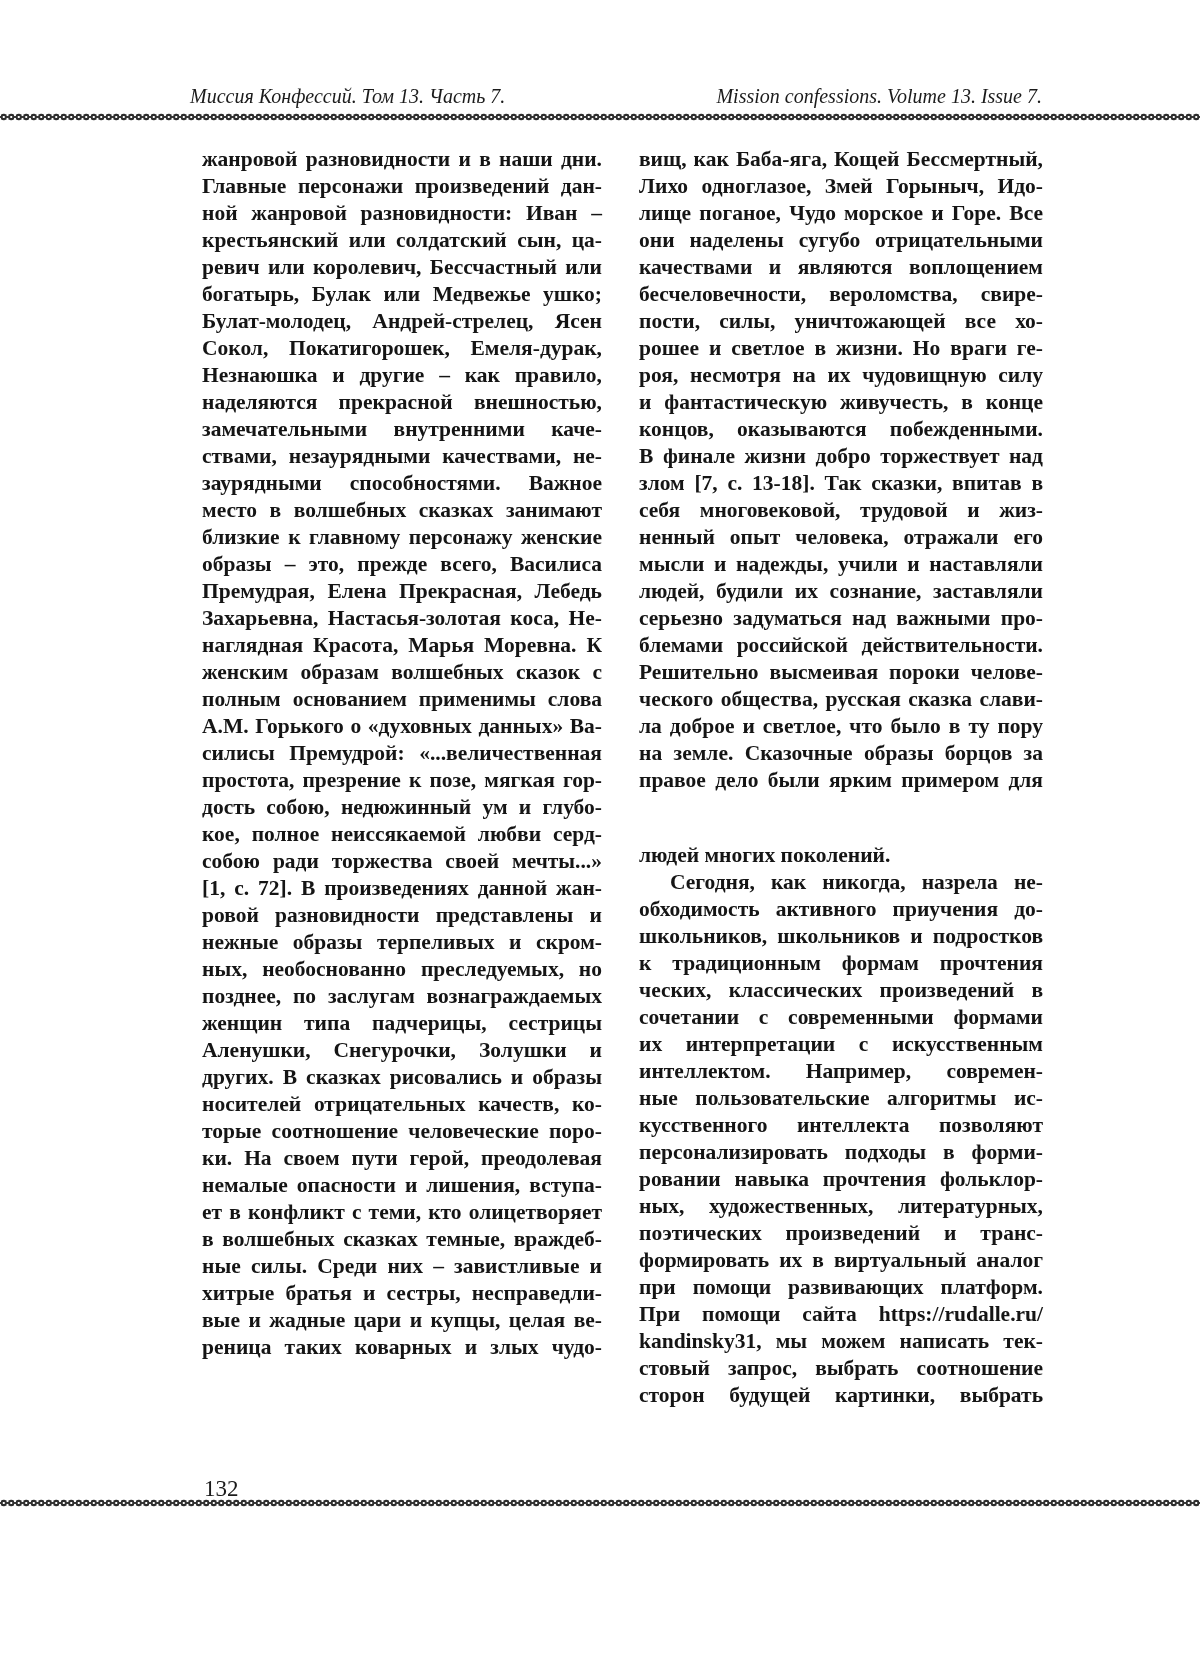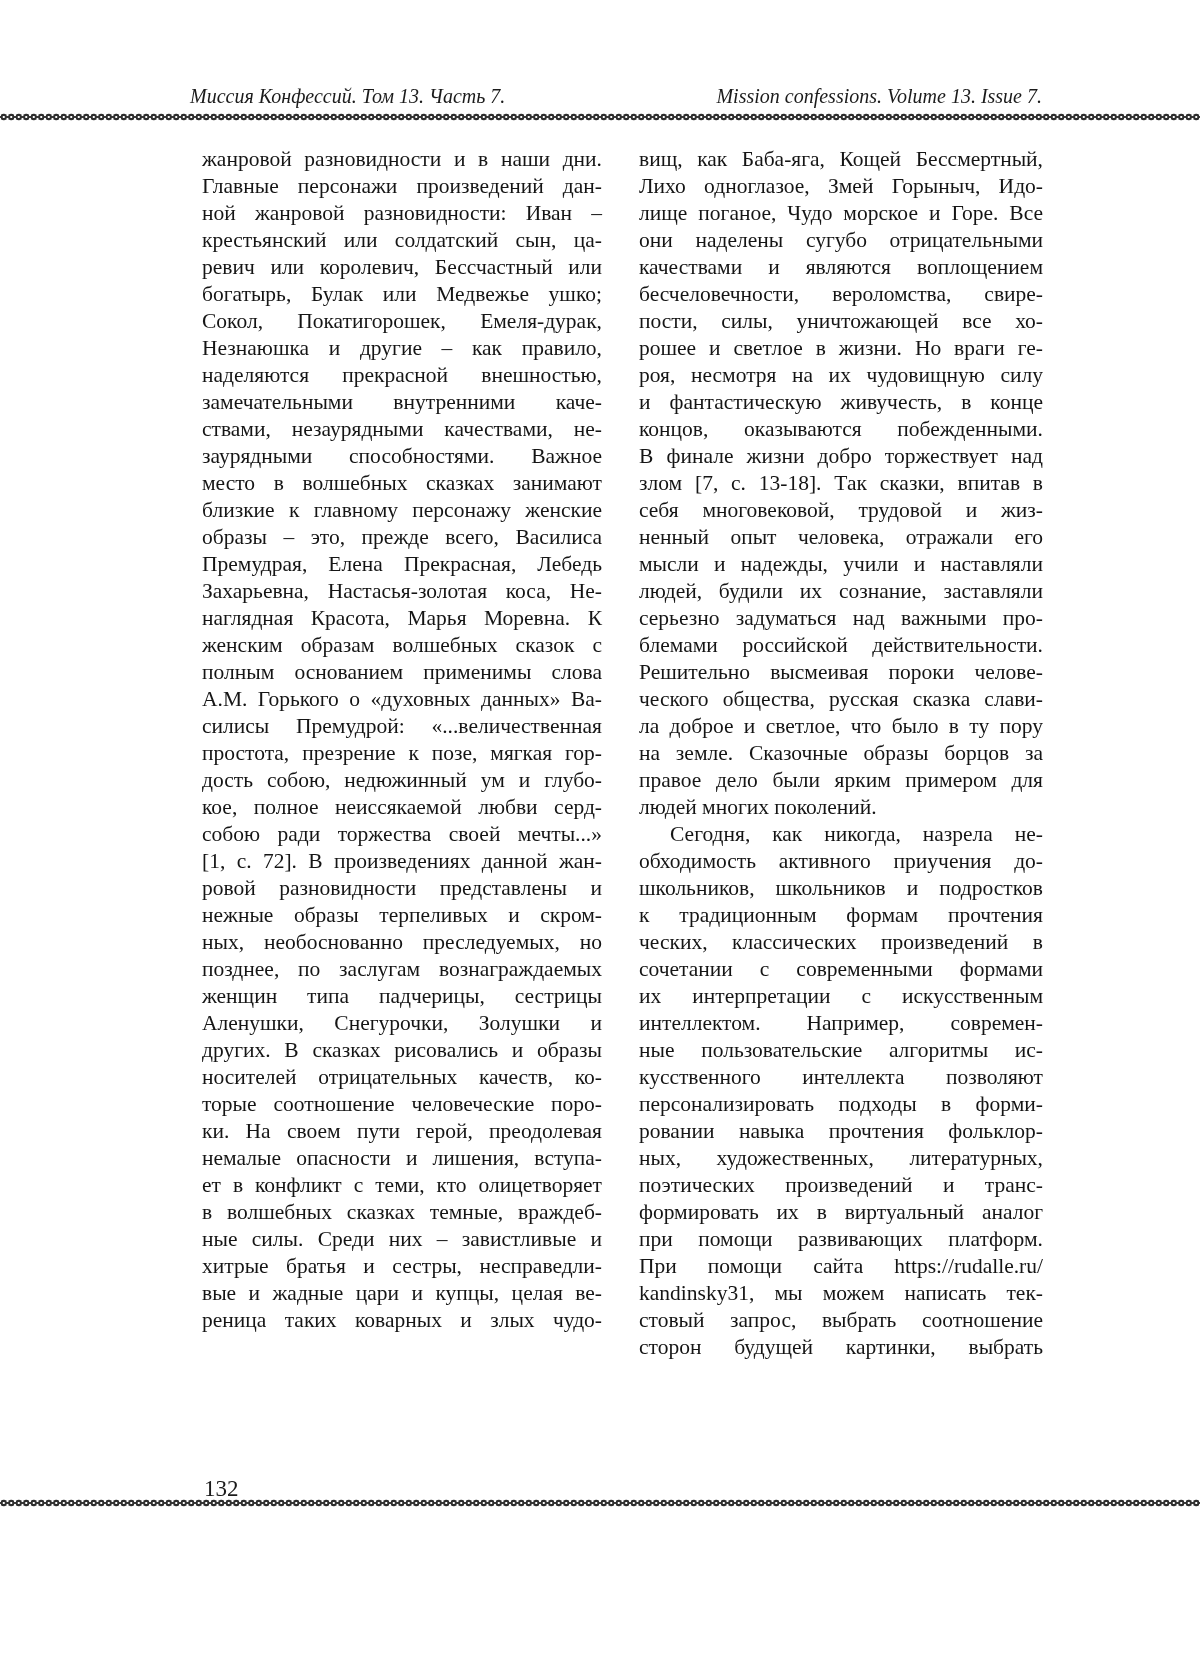--- a/index.html
+++ b/index.html
@@ -40,31 +40,31 @@
   .chain-top { top: 111px; }
   .chain-bottom { top: 1497px; }
   
   .columns {
     position: absolute;
     top: 146px;
     left: 202px;
     display: flex;
     gap: 37px;
   }
-  .col { width: 400px; }
+  .col { width: 400px; font-weight: bold; }
   .col-right { width: 404px; }
   .line {
     font-size: 21.5px;
     line-height: 27px;
     text-align: justify;
     text-align-last: justify;
     white-space: normal;
     color: #151515;
   }
-  .line.para-end { text-align-last: left; }
+  .line.para-end { text-align-last: left; margin-top: 48px; }
   .line.indent { text-indent: 31px; }
   
   .folio {
     position: absolute;
     left: 204px;
     top: 1476px;
     font-size: 23px;
     color: #1b1b1b;
   }
 </style>
@@ -81,20 +81,21 @@
   <div class="chain chain-top"></div>
 
   <div class="columns">
     <div class="col col-left">
         <div class="line">жанровой разновидности и в наши дни.</div>
         <div class="line">Главные персонажи произведений дан-</div>
         <div class="line">ной жанровой разновидности: Иван –</div>
         <div class="line">крестьянский или солдатский сын, ца-</div>
         <div class="line">ревич или королевич, Бессчастный или</div>
         <div class="line">богатырь, Булак или Медвежье ушко;</div>
+        <div class="line">Булат-молодец, Андрей-стрелец, Ясен</div>
         <div class="line">Сокол, Покатигорошек, Емеля-дурак,</div>
         <div class="line">Незнаюшка и другие – как правило,</div>
         <div class="line">наделяются прекрасной внешностью,</div>
         <div class="line">замечательными внутренними каче-</div>
         <div class="line">ствами, незаурядными качествами, не-</div>
         <div class="line">заурядными способностями. Важное</div>
         <div class="line">место в волшебных сказках занимают</div>
         <div class="line">близкие к главному персонажу женские</div>
         <div class="line">образы – это, прежде всего, Василиса</div>
         <div class="line">Премудрая, Елена Прекрасная, Лебедь</div>

